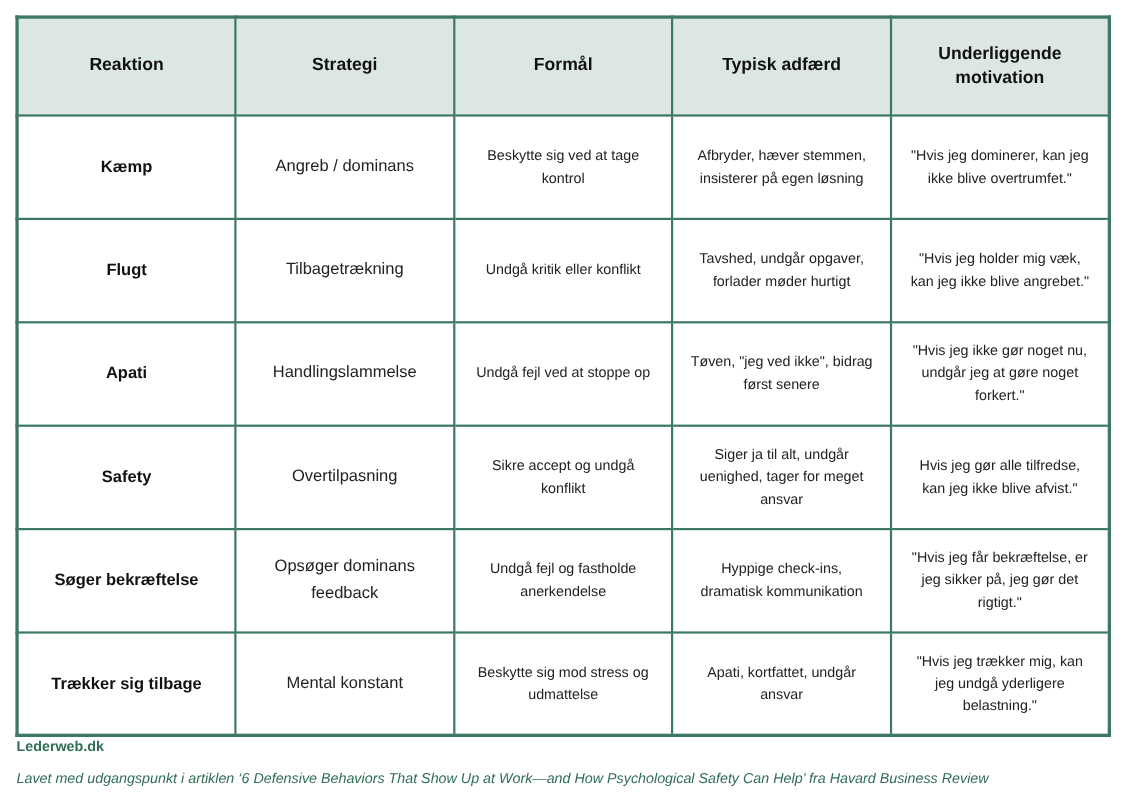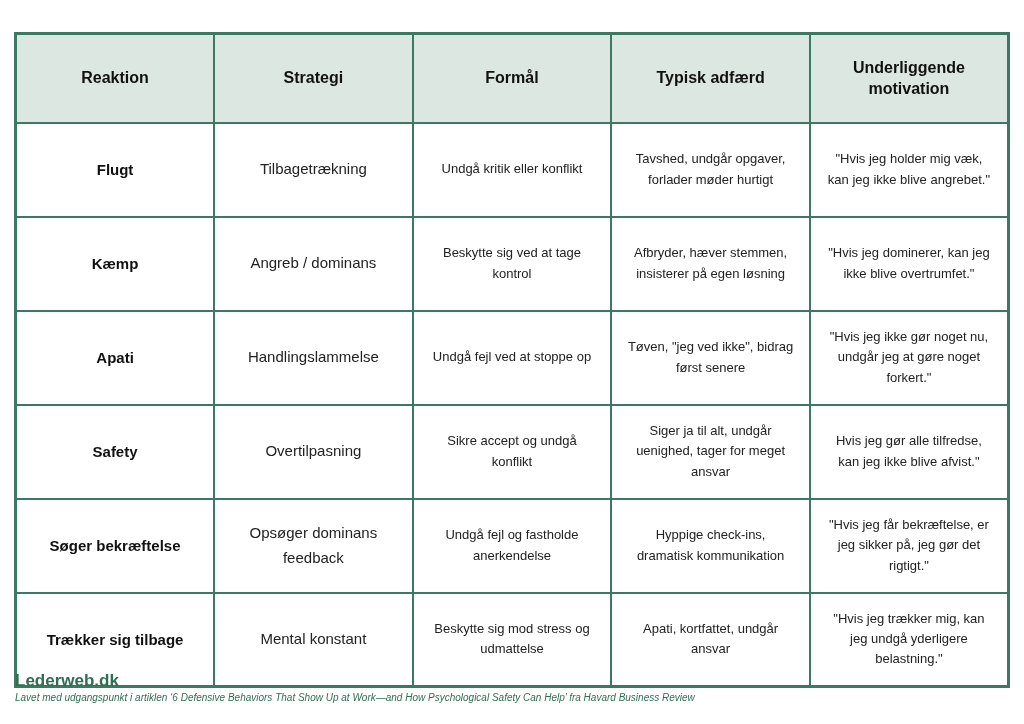--- a/index.html
+++ b/index.html
@@ -7,21 +7,21 @@
     width: 1024px; height: 724px;
     background: #ffffff;
     font-family: "Liberation Sans", sans-serif;
     color: #1c1c1c;
     overflow: hidden;
   }
   .page { position: relative; width: 1024px; height: 724px; }
 
   table.defense-table {
     position: absolute;
-    left: 14px; top: 32px;
+    left: 14px; top: 14px;
     width: 996px;
     border-collapse: collapse;
     table-layout: fixed;
     border: 3px solid #3d7862;
   }
   .defense-table th, .defense-table td {
     border: 2px solid #3d7862;
     text-align: center;
     vertical-align: middle;
     padding: 6px 14px;
@@ -51,27 +51,27 @@
     color: #222222;
     line-height: 1.55;
   }
 
   .footer {
     position: absolute;
     left: 15px; top: 671px;
     width: 1000px;
   }
   .footer .source {
-    font-size: 17px;
+    font-size: 13px;
     font-weight: bold;
     color: #2e6e53;
-    margin-bottom: 1px;
+    margin-bottom: 14px;
   }
   .footer .attribution {
-    font-size: 10px;
+    font-size: 13px;
     font-style: italic;
     color: #2e6e53;
   }
 </style>
 </head>
 <body>
 
 <div class="page">
 
   <table class="defense-table">
@@ -79,32 +79,32 @@
       <tr>
         <th>Reaktion</th>
         <th>Strategi</th>
         <th>Formål</th>
         <th>Typisk adfærd</th>
         <th>Underliggende motivation</th>
       </tr>
     </thead>
     <tbody>
       <tr>
+        <td class="reaction">Kæmp</td>
+        <td class="strategy">Angreb / dominans</td>
+        <td class="body-cell">Beskytte sig ved at tage kontrol</td>
+        <td class="body-cell">Afbryder, hæver stemmen, insisterer på egen løsning</td>
+        <td class="body-cell">"Hvis jeg dominerer, kan jeg ikke blive overtrumfet."</td>
+      </tr>
+      <tr>
         <td class="reaction">Flugt</td>
         <td class="strategy">Tilbagetrækning</td>
         <td class="body-cell">Undgå kritik eller konflikt</td>
         <td class="body-cell">Tavshed, undgår opgaver, forlader møder hurtigt</td>
         <td class="body-cell">"Hvis jeg holder mig væk, kan jeg ikke blive angrebet."</td>
-      </tr>
-      <tr>
-        <td class="reaction">Kæmp</td>
-        <td class="strategy">Angreb / dominans</td>
-        <td class="body-cell">Beskytte sig ved at tage kontrol</td>
-        <td class="body-cell">Afbryder, hæver stemmen, insisterer på egen løsning</td>
-        <td class="body-cell">"Hvis jeg dominerer, kan jeg ikke blive overtrumfet."</td>
       </tr>
       <tr>
         <td class="reaction">Apati</td>
         <td class="strategy">Handlingslammelse</td>
         <td class="body-cell">Undgå fejl ved at stoppe op</td>
         <td class="body-cell">Tøven, "jeg ved ikke", bidrag først senere</td>
         <td class="body-cell">"Hvis jeg ikke gør noget nu, undgår jeg at gøre noget forkert."</td>
       </tr>
       <tr>
         <td class="reaction">Safety</td>

